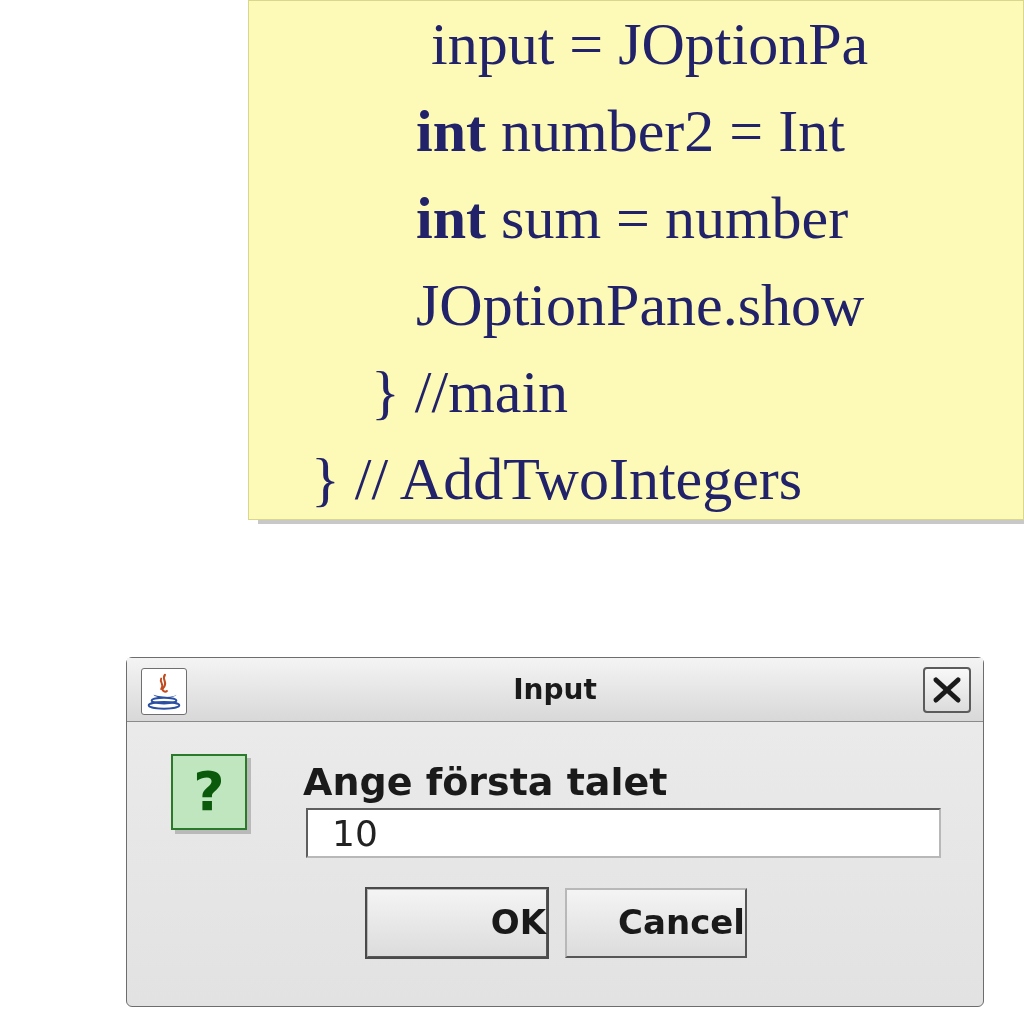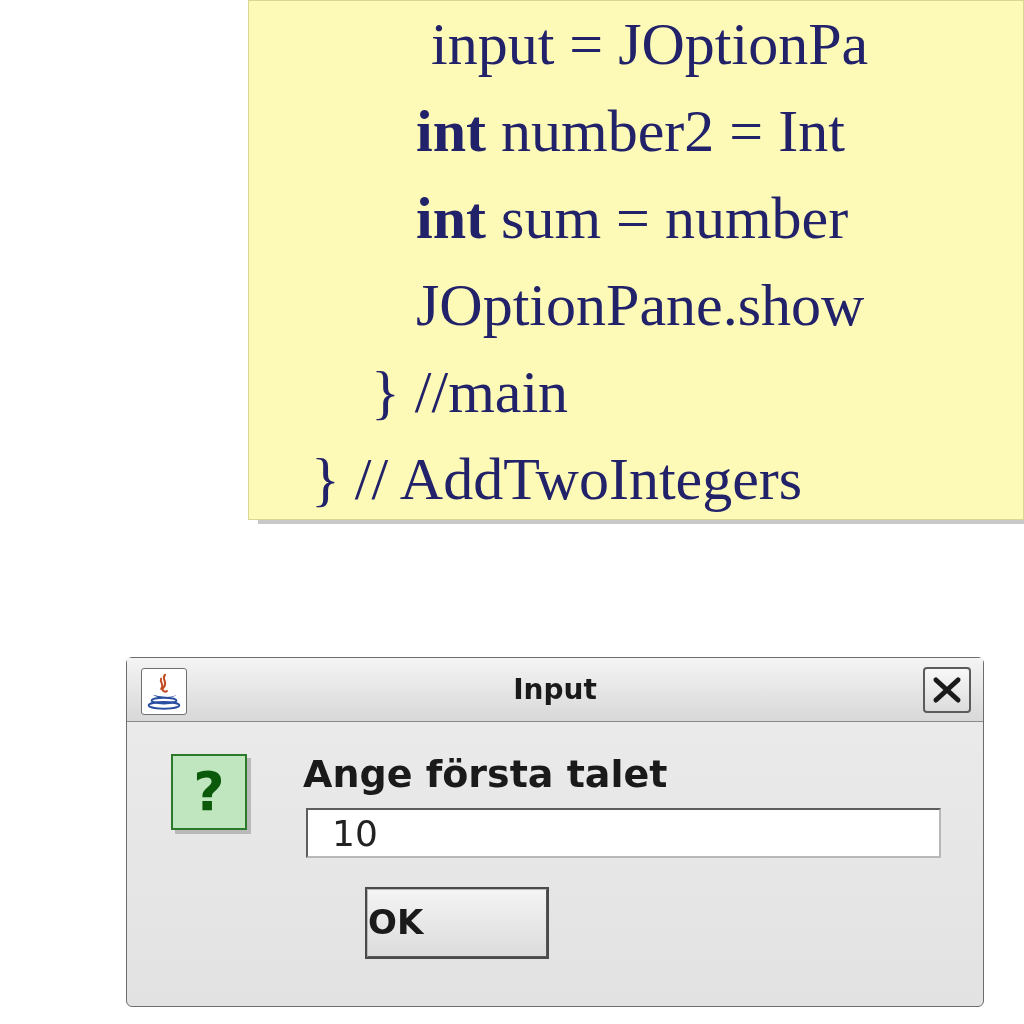--- a/index.html
+++ b/index.html
@@ -124,21 +124,21 @@
     font-weight: bold;
     font-size: 54px;
     color: #0b5a0b;
     text-align: center;
     line-height: 72px;
   }
 
   .prompt-label {
     position: absolute;
     left: 176px;
-    top: 30px;
+    top: 38px;
     font-family: "DejaVu Sans", Verdana, sans-serif;
     font-weight: bold;
     font-size: 38px;
     color: #1a1a1a;
   }
 
   .text-input {
     position: absolute;
     left: 179px;
     top: 86px;
@@ -163,21 +163,21 @@
     border-top: 2px solid #b8b8b8;
     border-left: 2px solid #b8b8b8;
     border-right: 2px solid #565656;
     border-bottom: 2px solid #565656;
     box-sizing: border-box;
     font-family: "DejaVu Sans", Verdana, sans-serif;
     font-weight: bold;
     font-size: 34px;
     color: #1a1a1a;
     cursor: pointer;
-    text-align: left;
+    text-align: right;
     line-height: 64px;
   }
   .btn-ok {
     left: 239px;
     top: 166px;
     width: 182px;
     outline: 2px solid #4a4a4a;
     outline-offset: -1px;
   }
   .btn-cancel {
@@ -218,14 +218,15 @@
       </svg>
     </div>
   </div>
   <div class="dialog-body">
     <div class="question-icon">
       <div class="q">?</div>
     </div>
     <div class="prompt-label">Ange första talet</div>
     <input class="text-input" type="text" value="10" style="">
     <div class="btn btn-ok">OK</div>
+    <div class="btn btn-cancel">Cancel</div>
   </div>
 </div>
 
 </body></html>

